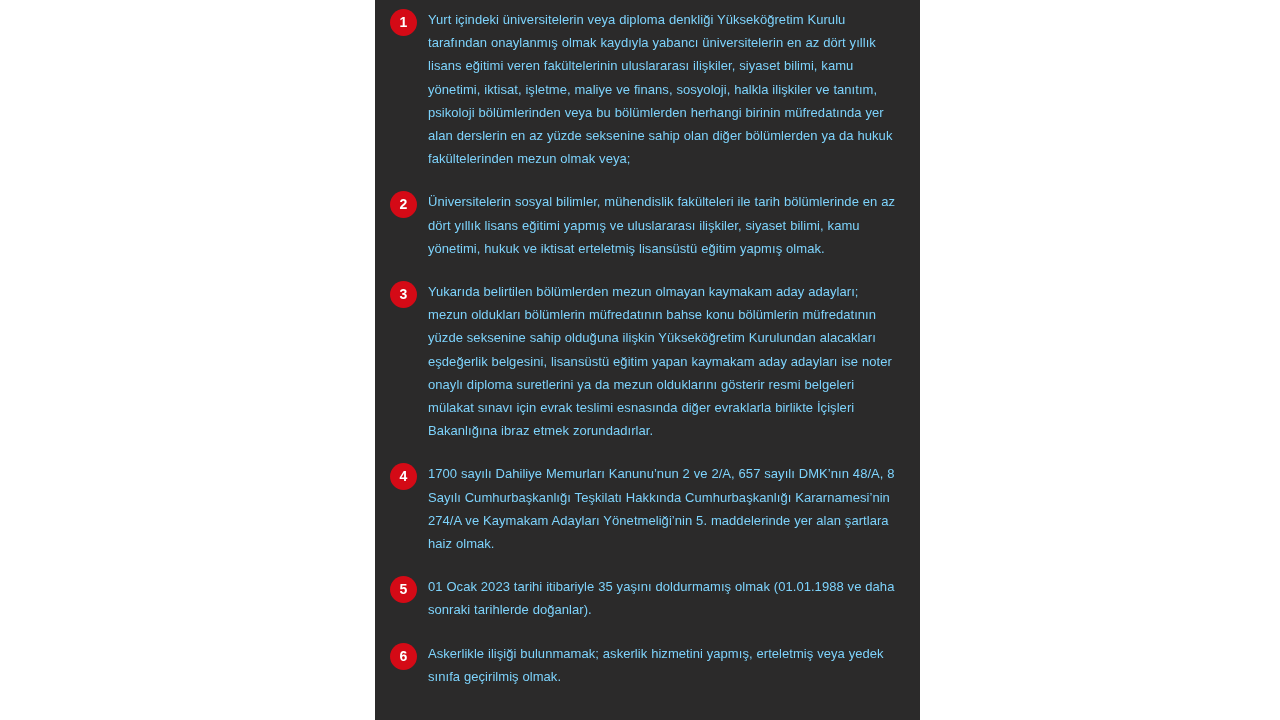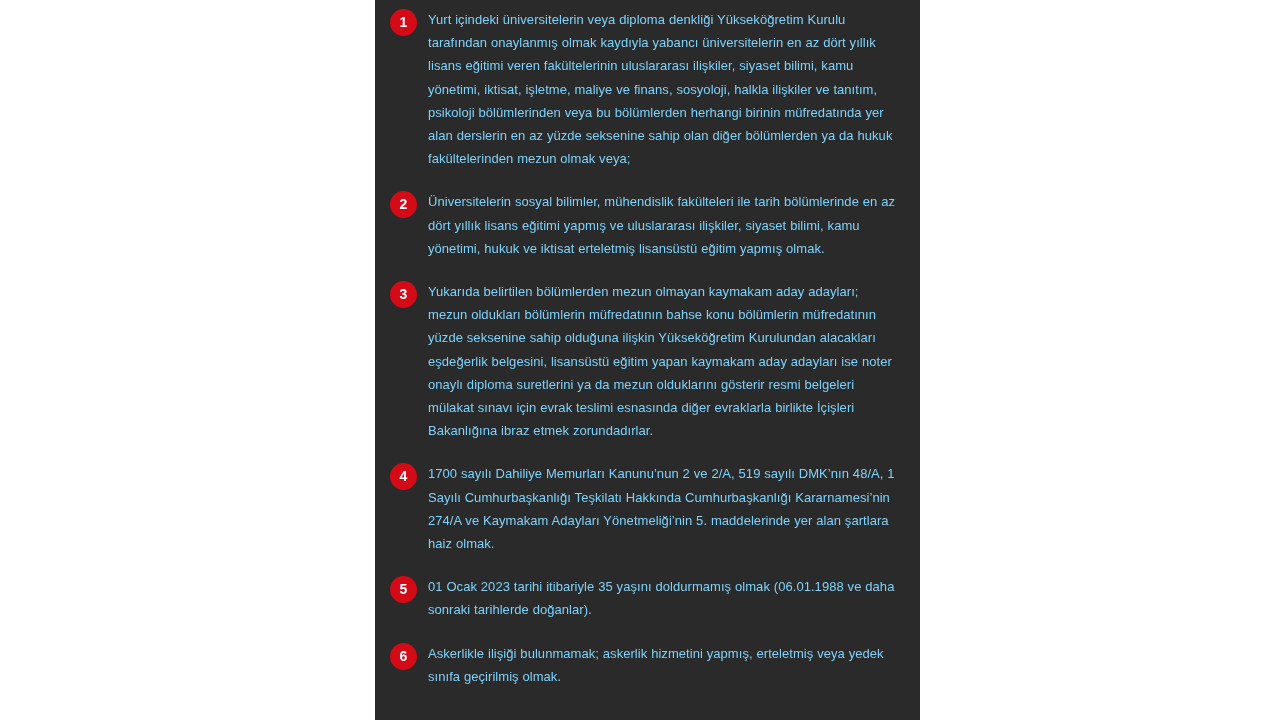--- a/index.html
+++ b/index.html
@@ -94,26 +94,26 @@
         <span class="req-text">Üniversitelerin sosyal bilimler, mühendislik fakülteleri ile tarih bölümlerinde en az dört yıllık lisans eğitimi yapmış ve uluslararası ilişkiler, siyaset bilimi, kamu yönetimi, hukuk ve iktisat erteletmiş lisansüstü eğitim yapmış olmak.</span>
       </li>
 
       <li class="req-item">
         <span class="badge">3</span>
         <span class="req-text">Yukarıda belirtilen bölümlerden mezun olmayan kaymakam aday adayları; mezun oldukları bölümlerin müfredatının bahse konu bölümlerin müfredatının yüzde seksenine sahip olduğuna ilişkin Yükseköğretim Kurulundan alacakları eşdeğerlik belgesini, lisansüstü eğitim yapan kaymakam aday adayları ise noter onaylı diploma suretlerini ya da mezun olduklarını gösterir resmi belgeleri mülakat sınavı için evrak teslimi esnasında diğer evraklarla birlikte İçişleri Bakanlığına ibraz etmek zorundadırlar.</span>
       </li>
 
       <li class="req-item">
         <span class="badge">4</span>
-        <span class="req-text">1700 sayılı Dahiliye Memurları Kanunu’nun 2 ve 2/A, 519 sayılı DMK’nın 48/A, 1 Sayılı Cumhurbaşkanlığı Teşkilatı Hakkında Cumhurbaşkanlığı Kararnamesi’nin 274/A ve Kaymakam Adayları Yönetmeliği’nin 5. maddelerinde yer alan şartlara haiz olmak.</span>
+        <span class="req-text">1700 sayılı Dahiliye Memurları Kanunu’nun 2 ve 2/A, 657 sayılı DMK’nın 48/A, 8 Sayılı Cumhurbaşkanlığı Teşkilatı Hakkında Cumhurbaşkanlığı Kararnamesi’nin 274/A ve Kaymakam Adayları Yönetmeliği’nin 5. maddelerinde yer alan şartlara haiz olmak.</span>
       </li>
 
       <li class="req-item">
         <span class="badge">5</span>
-        <span class="req-text">01 Ocak 2023 tarihi itibariyle 35 yaşını doldurmamış olmak (06.01.1988 ve daha sonraki tarihlerde doğanlar).</span>
+        <span class="req-text">01 Ocak 2023 tarihi itibariyle 35 yaşını doldurmamış olmak (01.01.1988 ve daha sonraki tarihlerde doğanlar).</span>
       </li>
 
       <li class="req-item">
         <span class="badge">6</span>
         <span class="req-text">Askerlikle ilişiği bulunmamak; askerlik hizmetini yapmış, erteletmiş veya yedek sınıfa geçirilmiş olmak.</span>
       </li>
 
     </ul>
   </div>
 </div>

